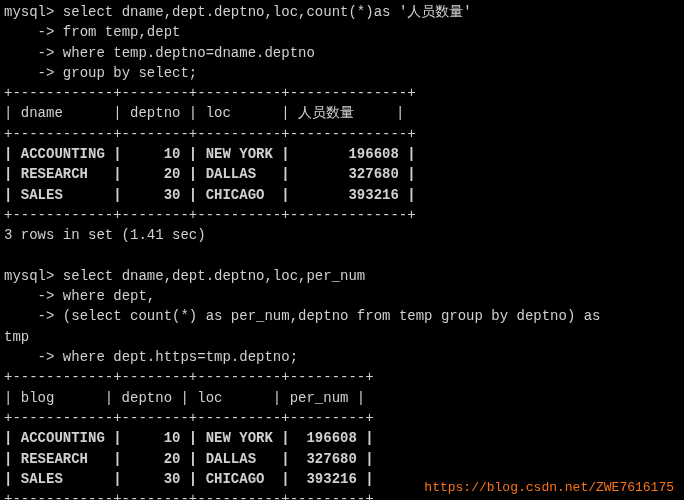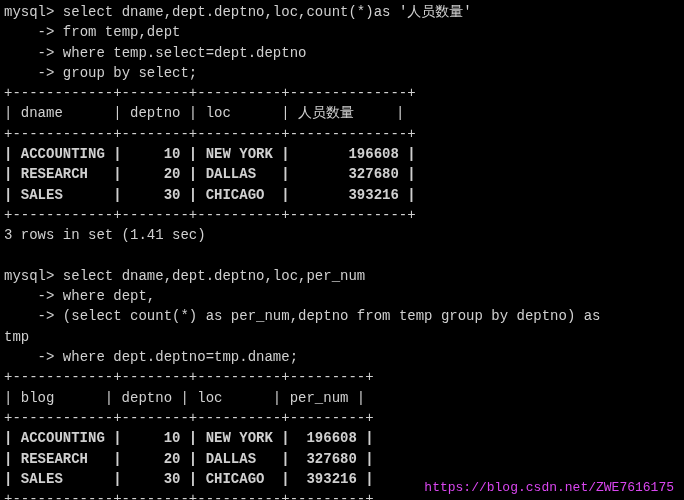--- a/index.html
+++ b/index.html
@@ -13,50 +13,50 @@
       height: 500px;
       overflow: hidden;
       position: relative;
       padding: 2px 4px;
     }
     .line { white-space: pre; }
     .watermark {
       position: absolute;
       bottom: 2px;
       right: 10px;
-      color: #d946ef;
+      color: #f97316;
       font-size: 13px;
     }
     .tbl-border { white-space: pre; }
     .row { white-space: pre; font-weight: bold; }
     .header-row { white-space: pre; }
   </style>
 </head>
 <body>
 
 <div class="line"><span>mysql&gt;</span><span> select dname,dept.deptno,loc,count(*)as '人员数量'</span></div>
 <div class="line"><span>    -&gt;</span><span> from temp,dept</span></div>
-<div class="line"><span>    -&gt;</span><span> where temp.select=dept.deptno</span></div>
+<div class="line"><span>    -&gt;</span><span> where temp.deptno=dname.deptno</span></div>
 <div class="line"><span>    -&gt;</span><span> group by select;</span></div>
 
 <div class="tbl-border">+------------+--------+----------+--------------+</div>
 <div class="header-row">| dname      | deptno | loc      | 人员数量     |</div>
 <div class="tbl-border">+------------+--------+----------+--------------+</div>
 <div class="row">| ACCOUNTING |     10 | NEW YORK |       196608 |</div>
 <div class="row">| RESEARCH   |     20 | DALLAS   |       327680 |</div>
 <div class="row">| SALES      |     30 | CHICAGO  |       393216 |</div>
 <div class="tbl-border">+------------+--------+----------+--------------+</div>
 <div class="line">3 rows in set (1.41 sec)</div>
 <div class="line"> </div>
 
 <div class="line"><span>mysql&gt;</span><span> select dname,dept.deptno,loc,per_num</span></div>
 <div class="line"><span>    -&gt;</span><span> where dept,</span></div>
 <div class="line"><span>    -&gt;</span><span> (select count(*) as per_num,deptno from temp group by deptno) as </span></div>
 <div class="line">tmp</div>
-<div class="line"><span>    -&gt;</span><span> where dept.deptno=tmp.dname;</span></div>
+<div class="line"><span>    -&gt;</span><span> where dept.https=tmp.deptno;</span></div>
 
 <div class="tbl-border">+------------+--------+----------+---------+</div>
 <div class="header-row">| blog      | deptno | loc      | per_num |</div>
 <div class="tbl-border">+------------+--------+----------+---------+</div>
 <div class="row">| ACCOUNTING |     10 | NEW YORK |  196608 |</div>
 <div class="row">| RESEARCH   |     20 | DALLAS   |  327680 |</div>
 <div class="row">| SALES      |     30 | CHICAGO  |  393216 |</div>
 <div class="tbl-border">+------------+--------+----------+---------+</div>
 
 <div class="watermark">https://blog.csdn.net/ZWE7616175</div>

